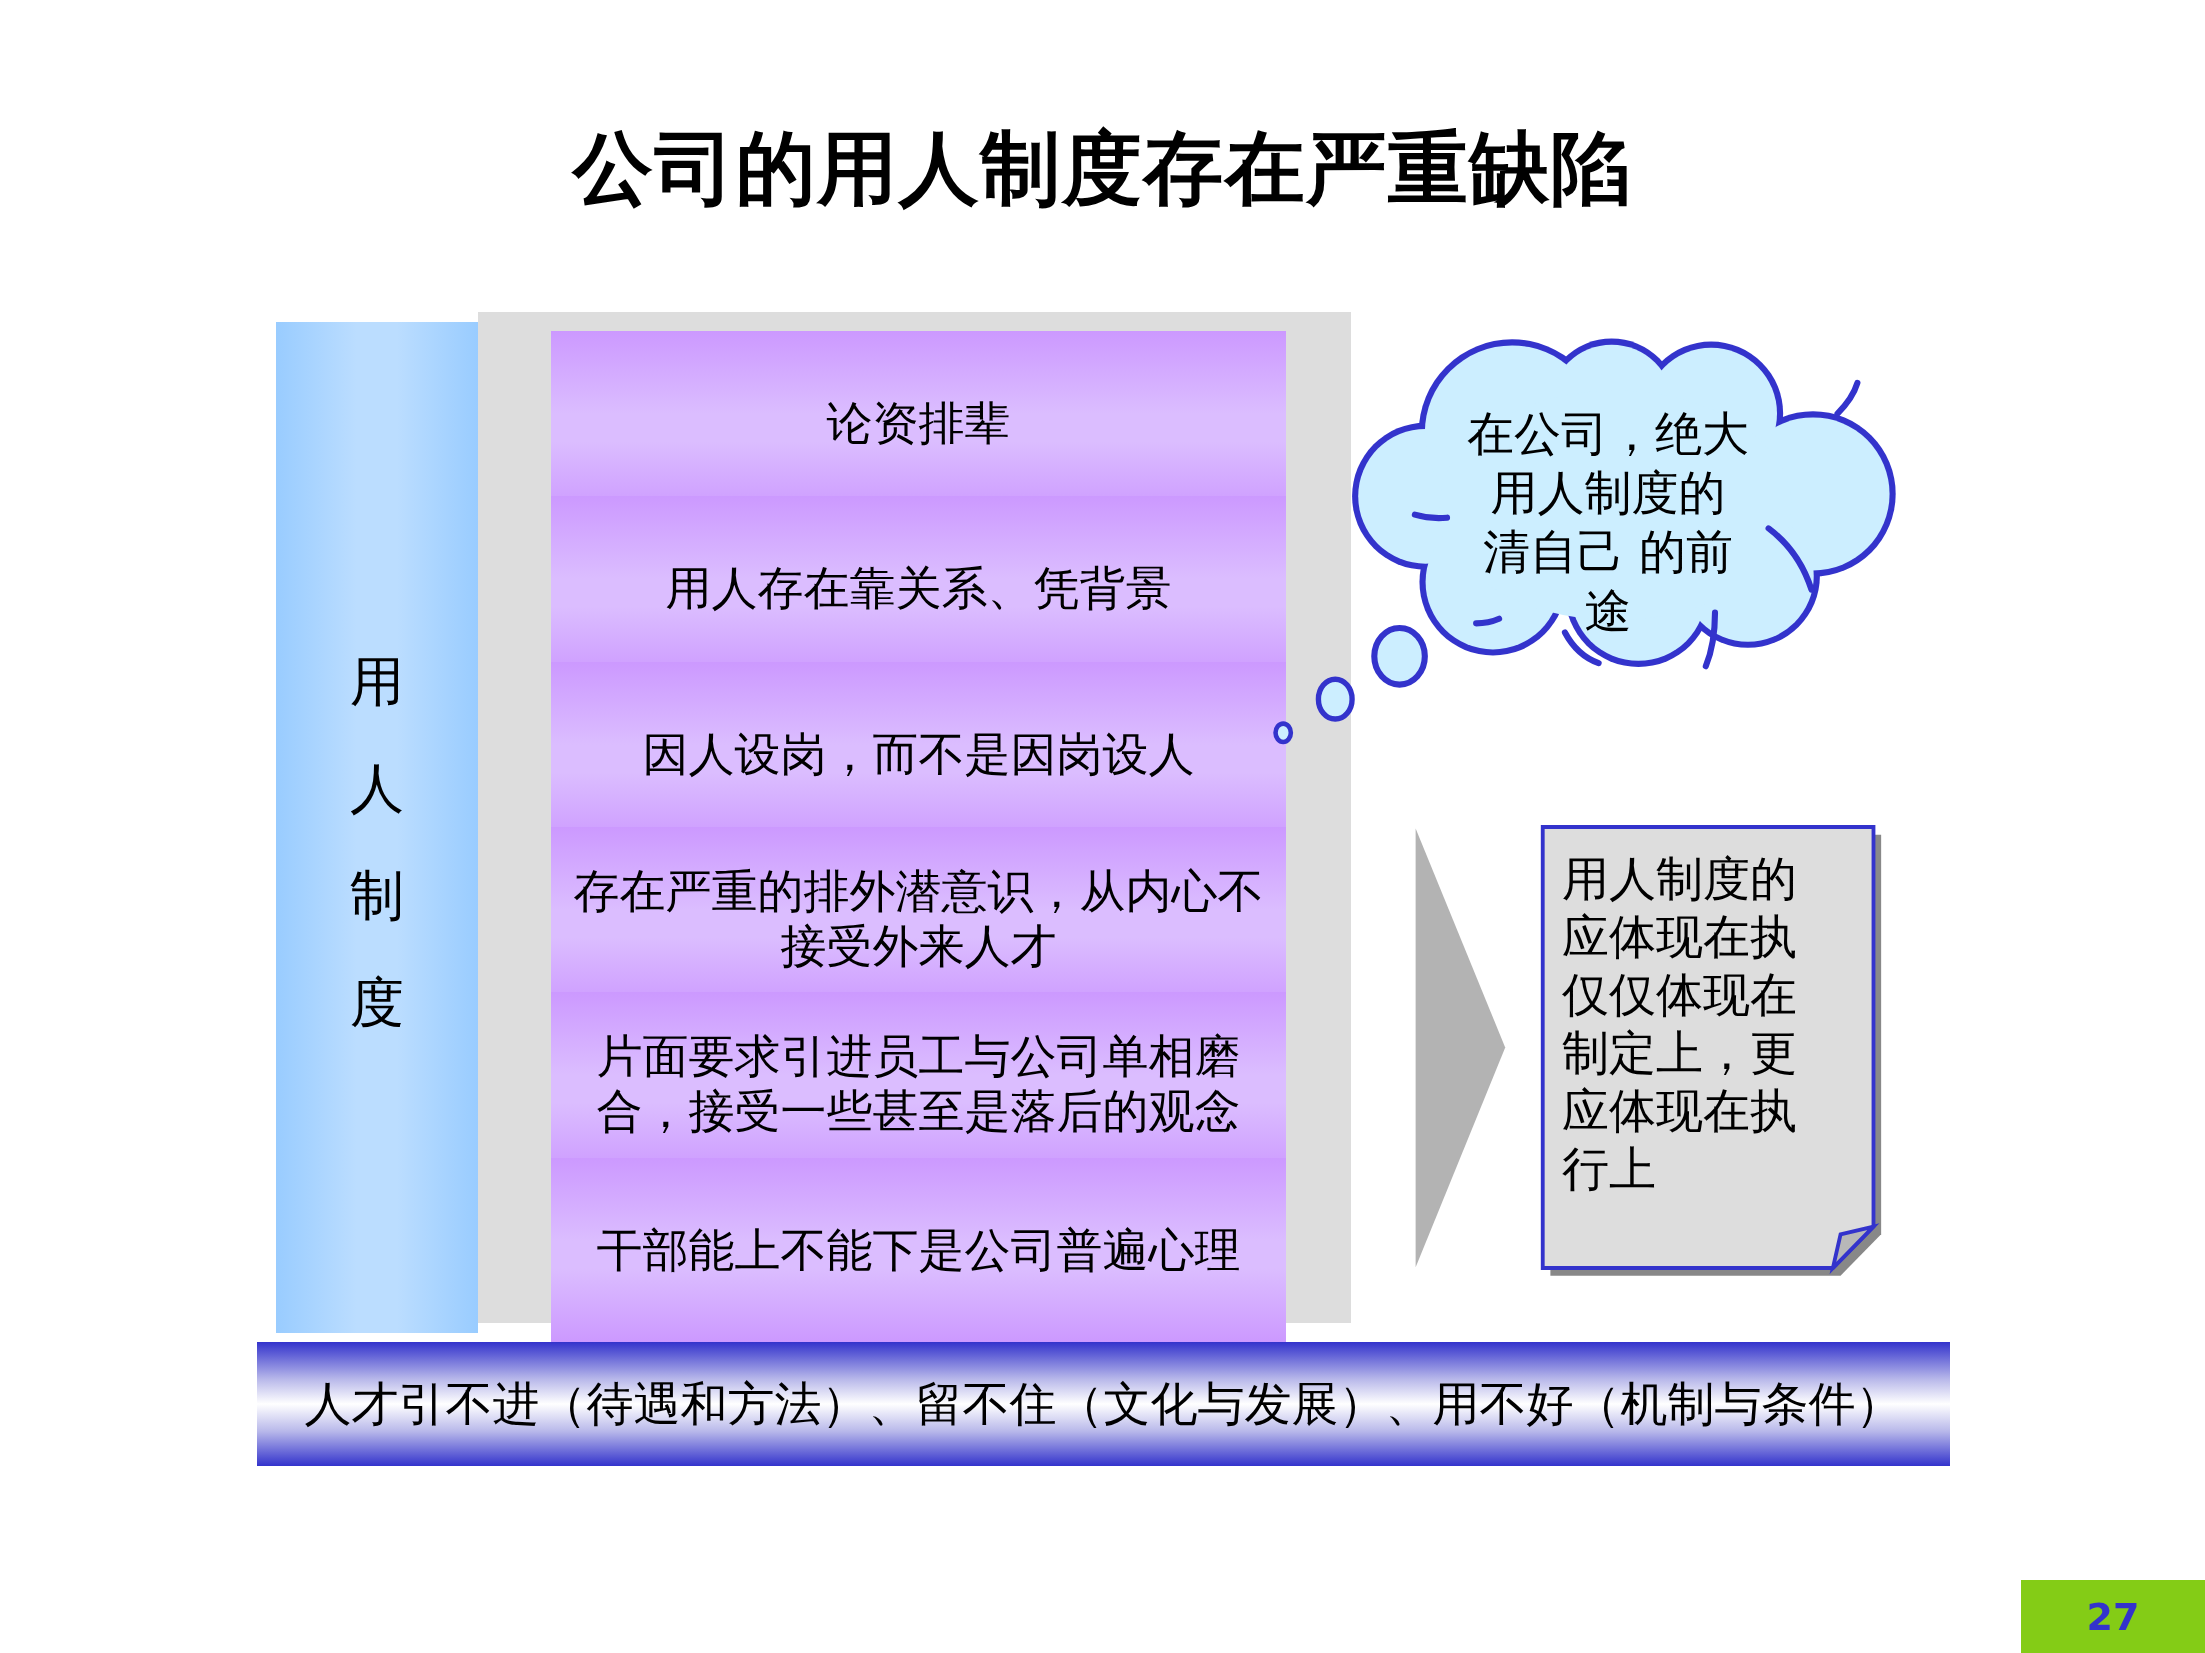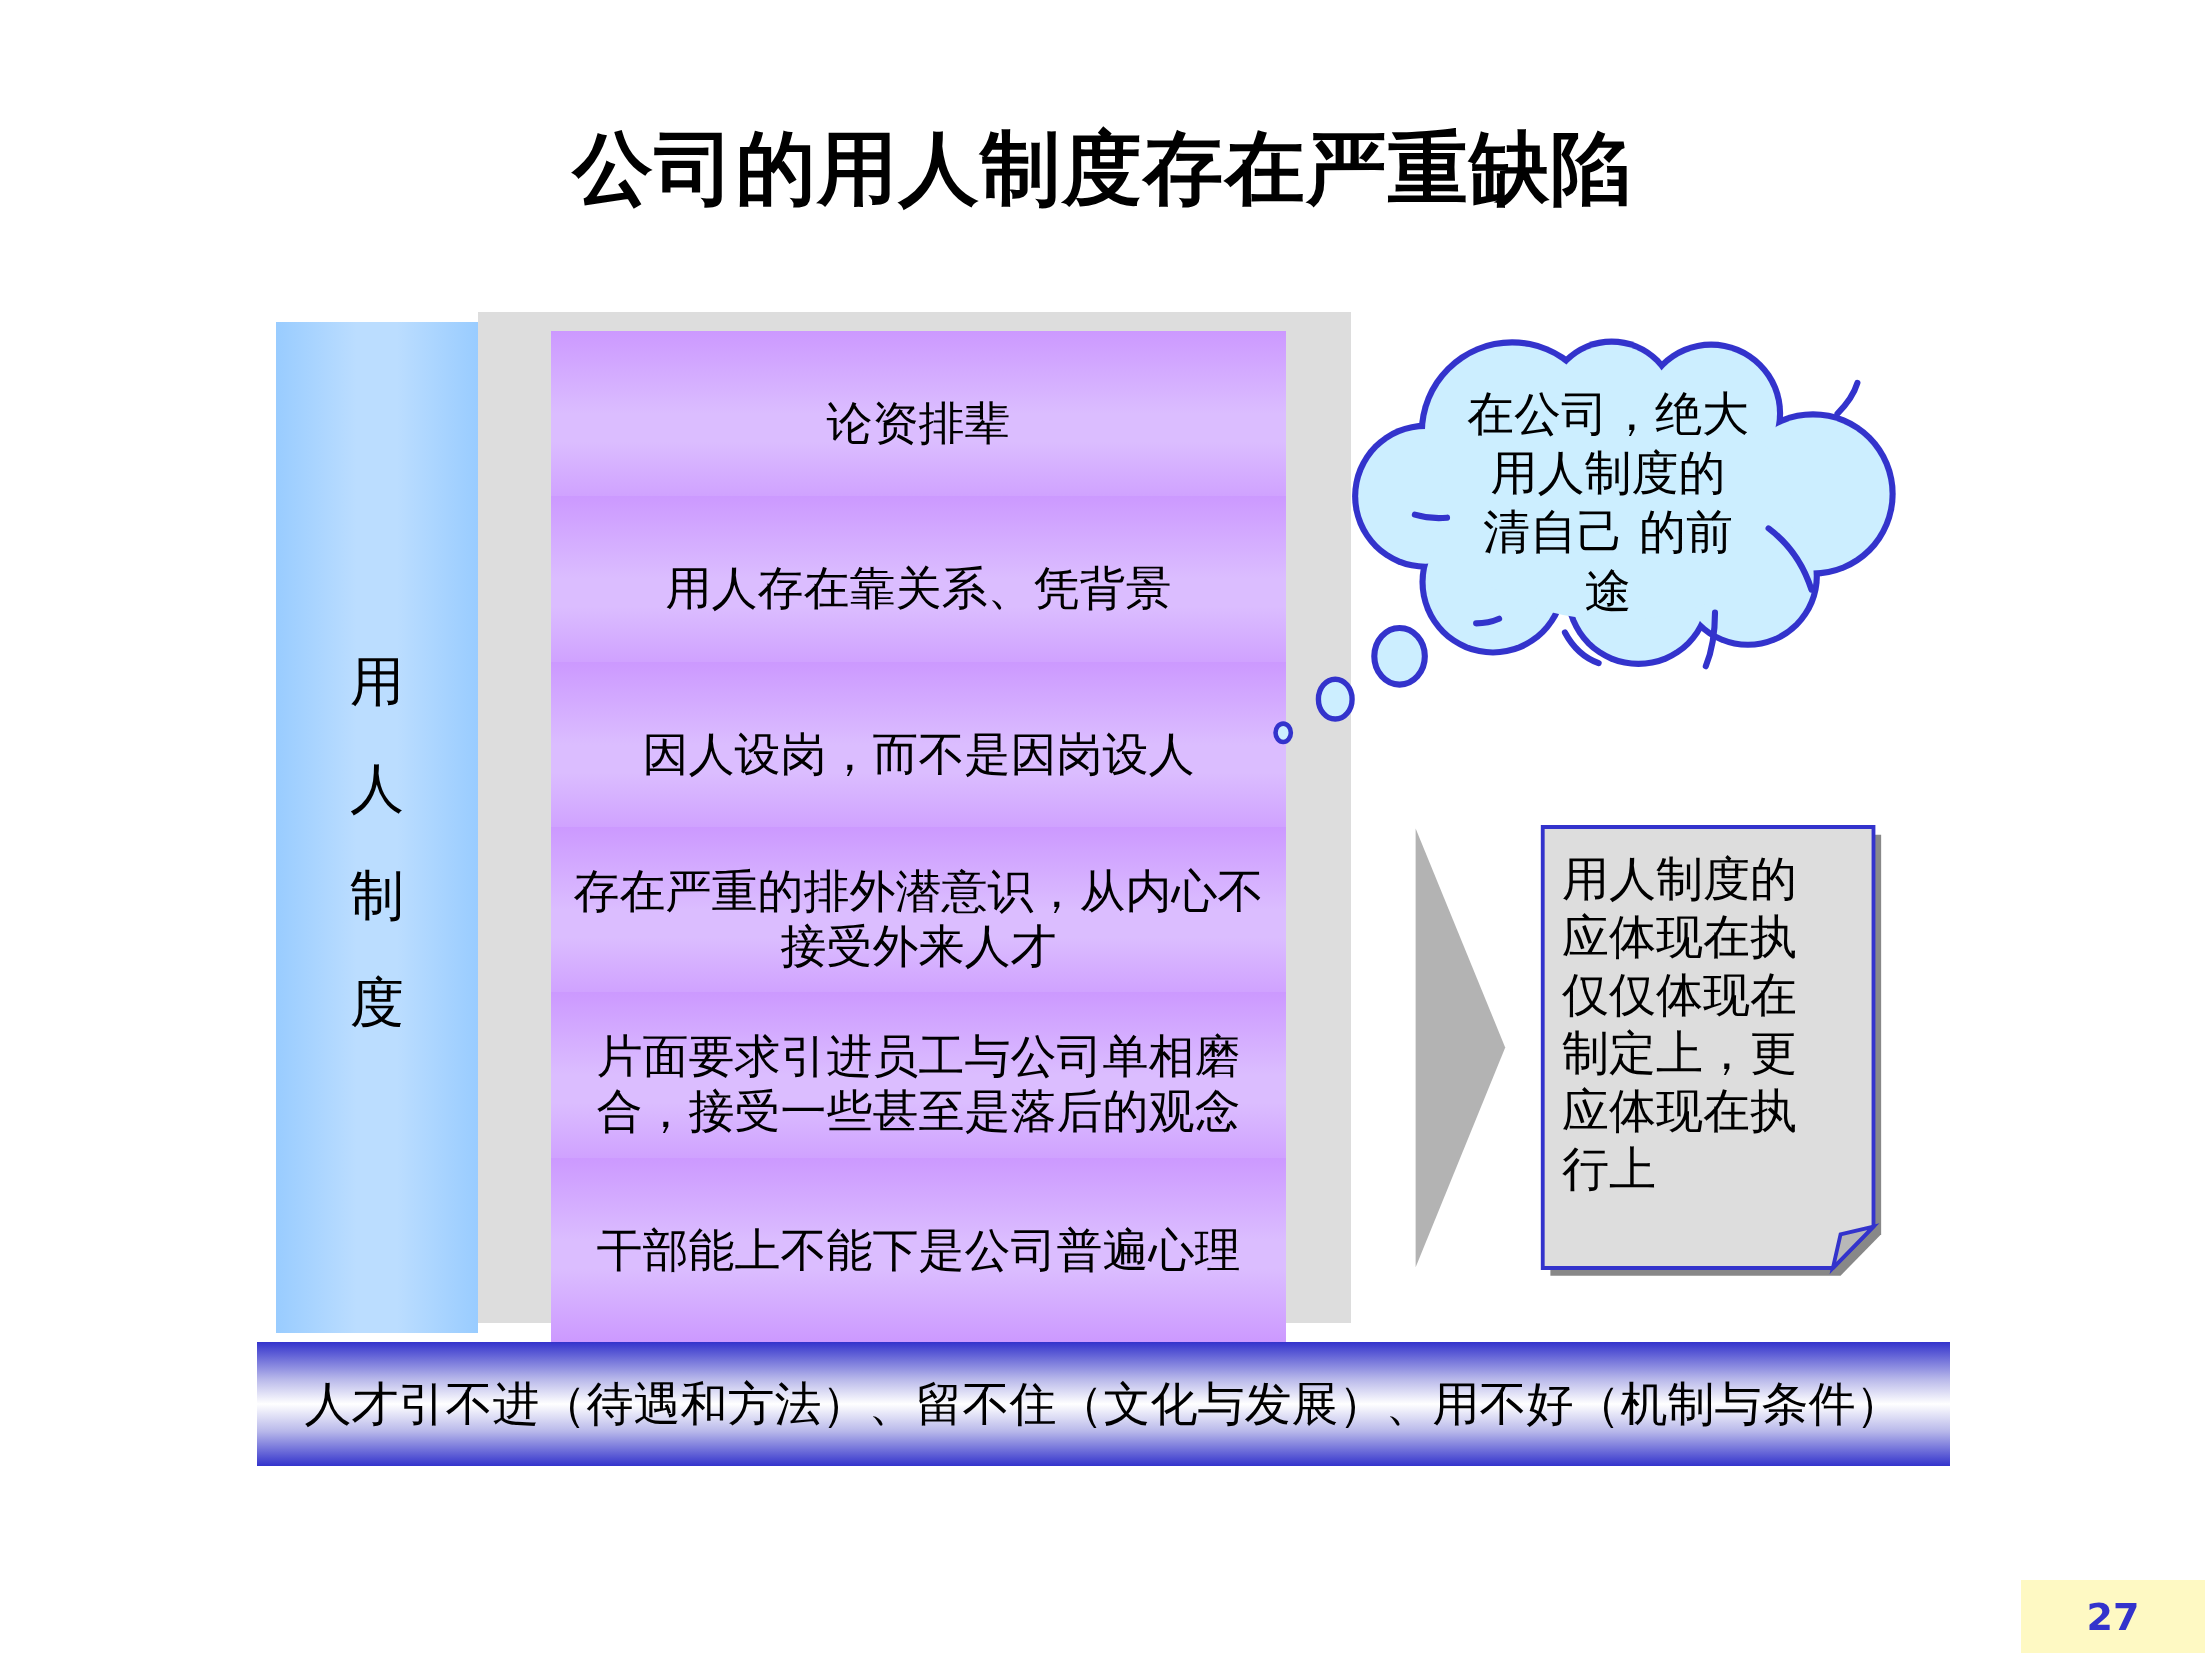--- a/index.html
+++ b/index.html
@@ -34,29 +34,29 @@
     display: flex; align-items: center; justify-content: center; text-align: center;
     font-size: 46px; line-height: 55px; box-sizing: border-box; padding: 0 21.4px;
   }
   .banner {
     left: 257px; top: 1342px; width: 1693px; height: 124px;
     background: linear-gradient(to bottom, #3333cc 0%, #b8b8ea 30%, #ffffff 50%, #b8b8ea 72%, #3333cc 100%);
     display: flex; align-items: center; justify-content: center;
     font-size: 47px; white-space: nowrap;
   }
   .cloud-text {
-    left: 1447px; top: 384px; width: 322px; text-align: center;
+    left: 1447px; top: 404px; width: 322px; text-align: center;
     font-size: 47px; line-height: 59px;
   }
   .note-text {
     left: 1562px; top: 850px; width: 291px; text-align: left;
     font-size: 47px; line-height: 58px;
   }
   .page-box {
-    left: 2021px; top: 1580px; width: 184px; height: 74px; background: #fef9c3;
+    left: 2021px; top: 1580px; width: 184px; height: 74px; background: #84cc16;
     display: flex; align-items: center; justify-content: center;
     font-family: "DejaVu Sans", "Liberation Sans", sans-serif;
     font-weight: bold; font-size: 38px; color: #3333cc;
   }
   svg.overlay { position: absolute; left: 0; top: 0; }
 </style>
 </head>
 <body>
 
 <div class="abs title">公司的用人制度存在严重缺陷</div>

